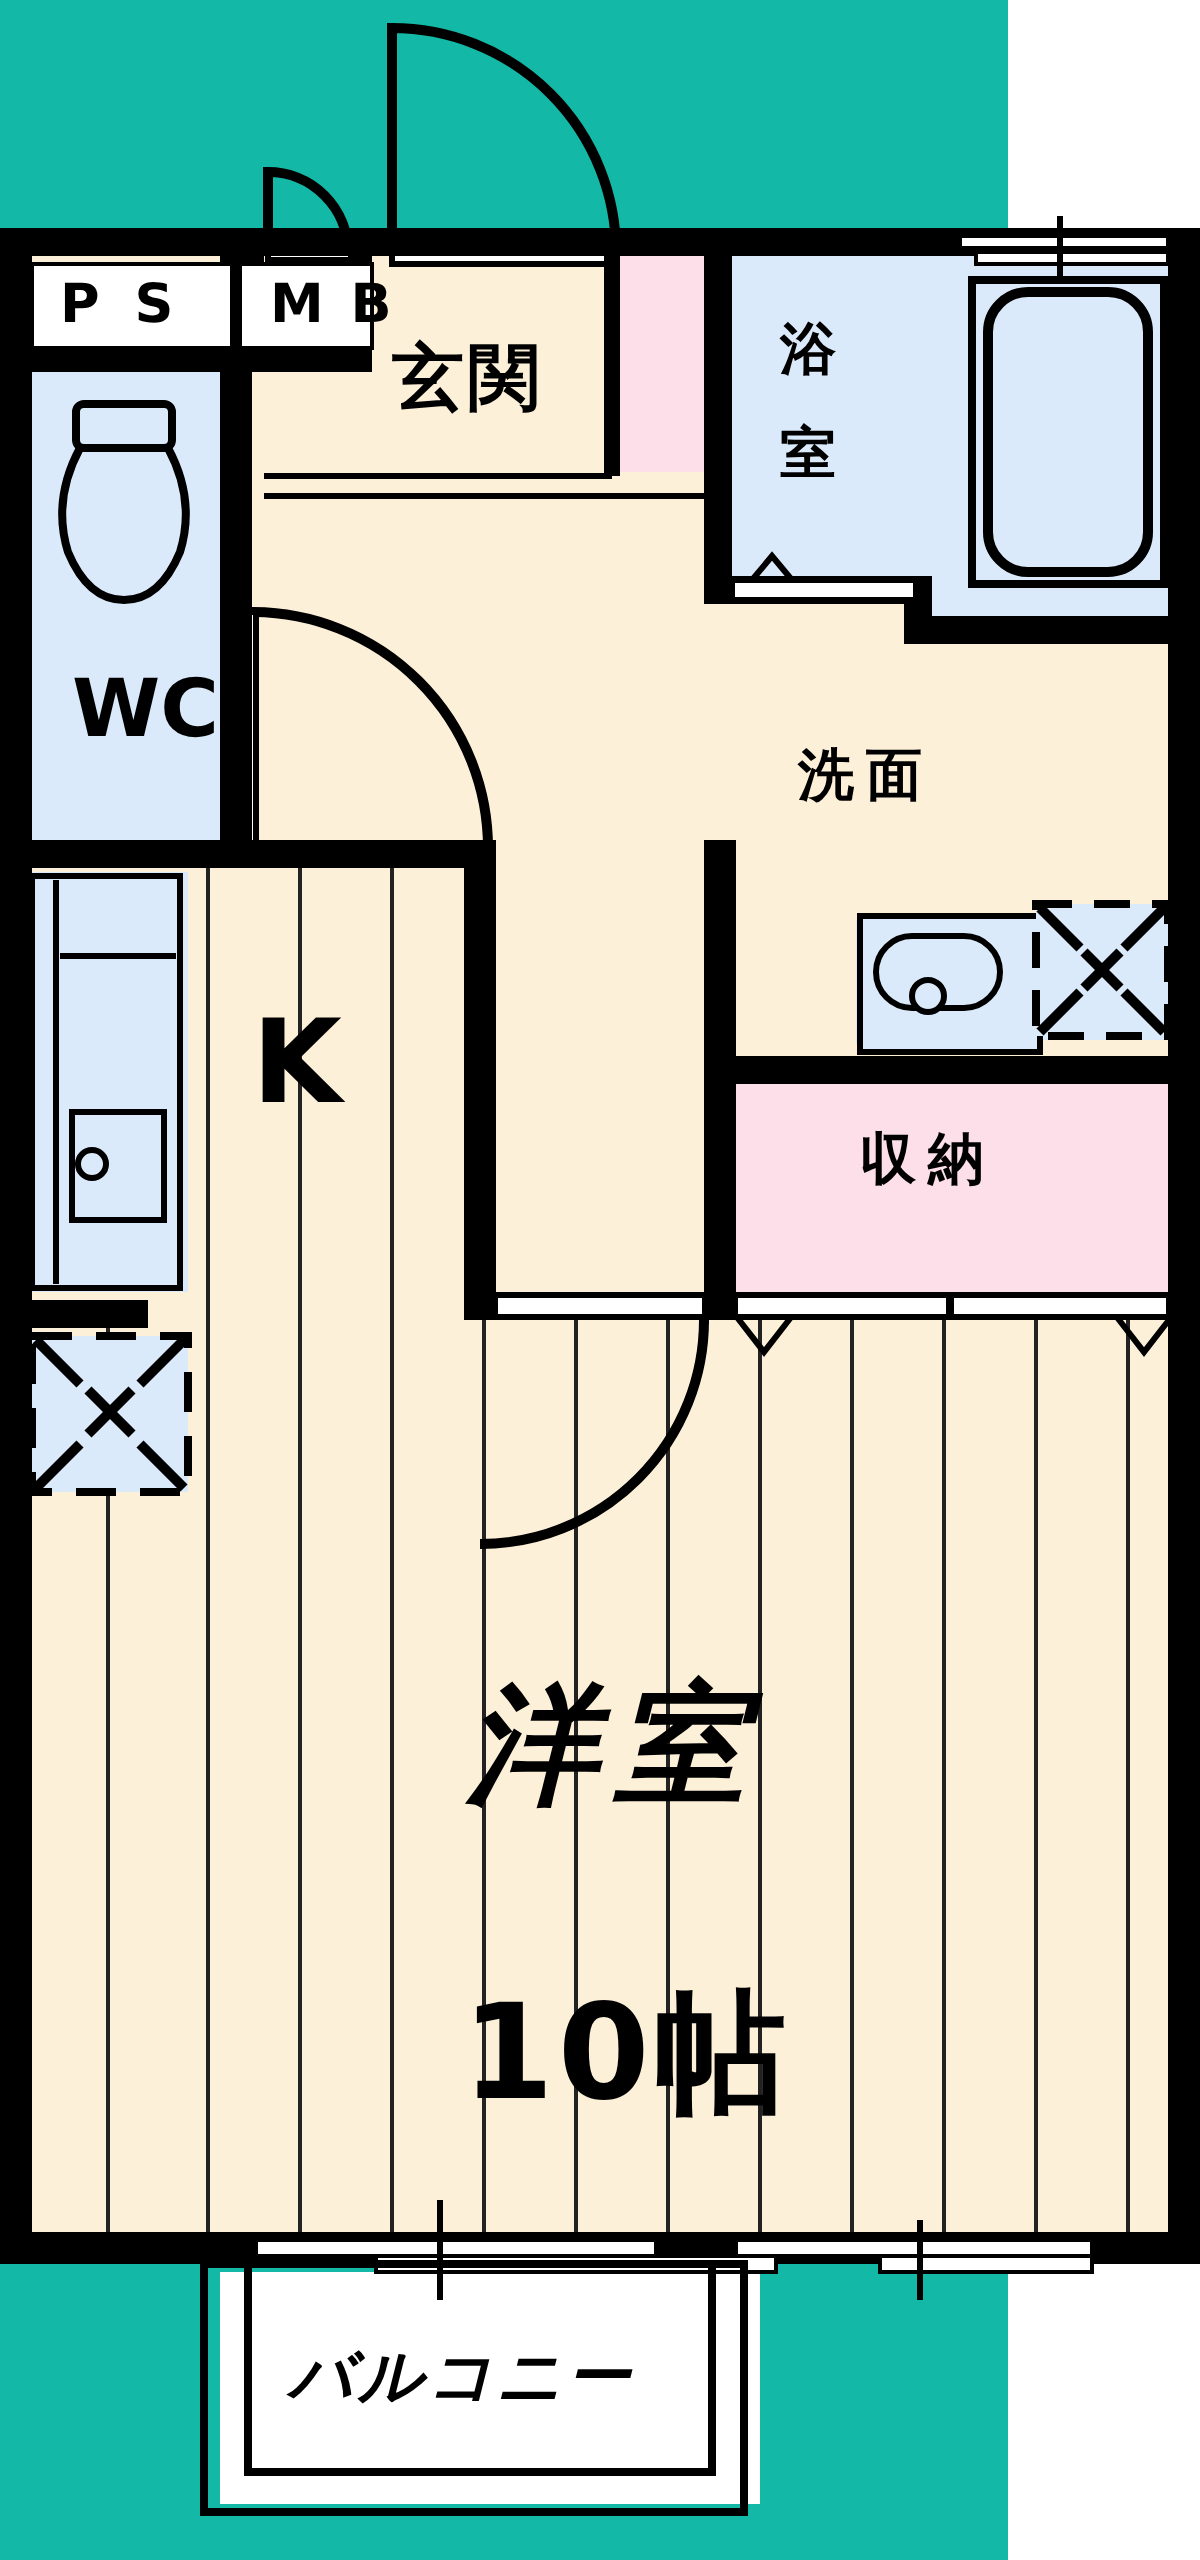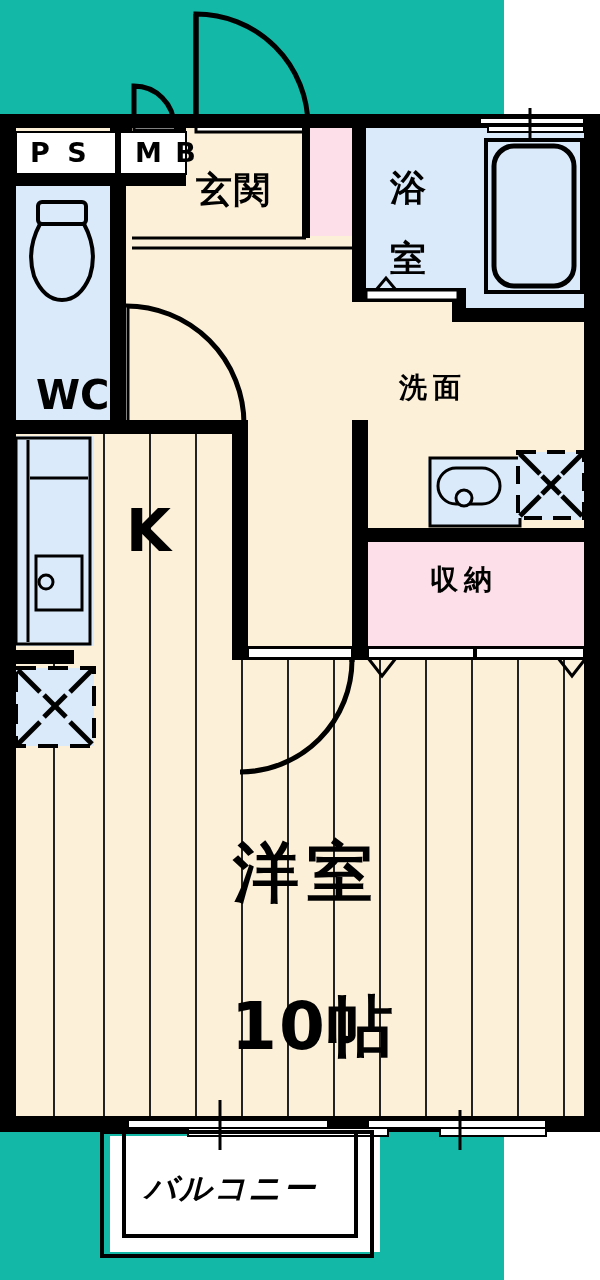--- a/index.html
+++ b/index.html
@@ -192,33 +192,33 @@
     <rect x="120" y="132" width="66" height="42" fill="#ffffff" stroke="#000" stroke-width="2"></rect>
   </g>
 
 </svg>
 
 <div class="lbl" style="left:30px;top:139px;font-size:27px;letter-spacing:4px;">P S</div>
 <div class="lbl" style="left:135px;top:139px;font-size:27px;letter-spacing:2px;">M B</div>
 
 <div class="lbl lbl-jp" style="left:196px;top:172px;font-size:36px;letter-spacing:2px;">玄関</div>
 
-<div class="lbl" style="left:36px;top:332px;font-size:40px;line-height:46px;text-align:center;width:56px;margin-top:40px;">
+<div class="lbl" style="left:36px;top:332px;font-size:40px;line-height:46px;text-align:center;width:56px;">
   <span style="display:block;white-space:normal;width:40px;">WC</span>
 </div>
 
-<div class="lbl lbl-jp" style="left:390px;top:152px;font-size:36px;line-height:71px;width:50px;white-space:normal;">
+<div class="lbl lbl-jp" style="left:390px;top:152px;font-size:28px;line-height:52px;width:50px;white-space:normal;font-family:Liberation Mono, monospace;">
   <span>浴室</span>
 </div>
 
 <div class="lbl lbl-jp" style="left:399px;top:374px;font-size:28px;letter-spacing:6px;">洗面</div>
 
 <div class="lbl lbl-jp" style="left:430px;top:566px;font-size:28px;letter-spacing:6px;">収納</div>
 
 <div class="lbl" style="left:126px;top:502px;font-size:58px;">K</div>
 
-<div class="lbl lbl-jp" style="left:233px;top:840px;font-size:66px;letter-spacing:8px;">洋室</div>
+<div class="lbl lbl-jp" style="left:233px;top:840px;font-size:66px;letter-spacing:8px;font-style:italic;">洋室</div>
 
 <div class="lbl lbl-jp" style="left:231px;top:965px;font-size:66px;letter-spacing:2px;margin-top:29px;">10帖</div>
 
 <div class="lbl lbl-jp" style="left:144px;top:1172px;font-size:32px;letter-spacing:2px;font-style:italic;">バルコニー</div>
 
 </div>
 
 </body></html>

